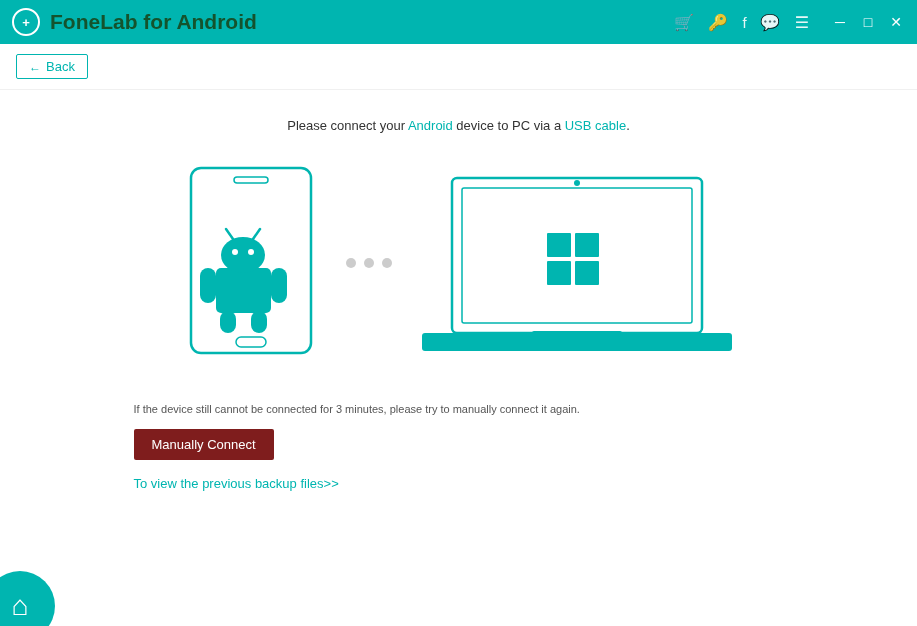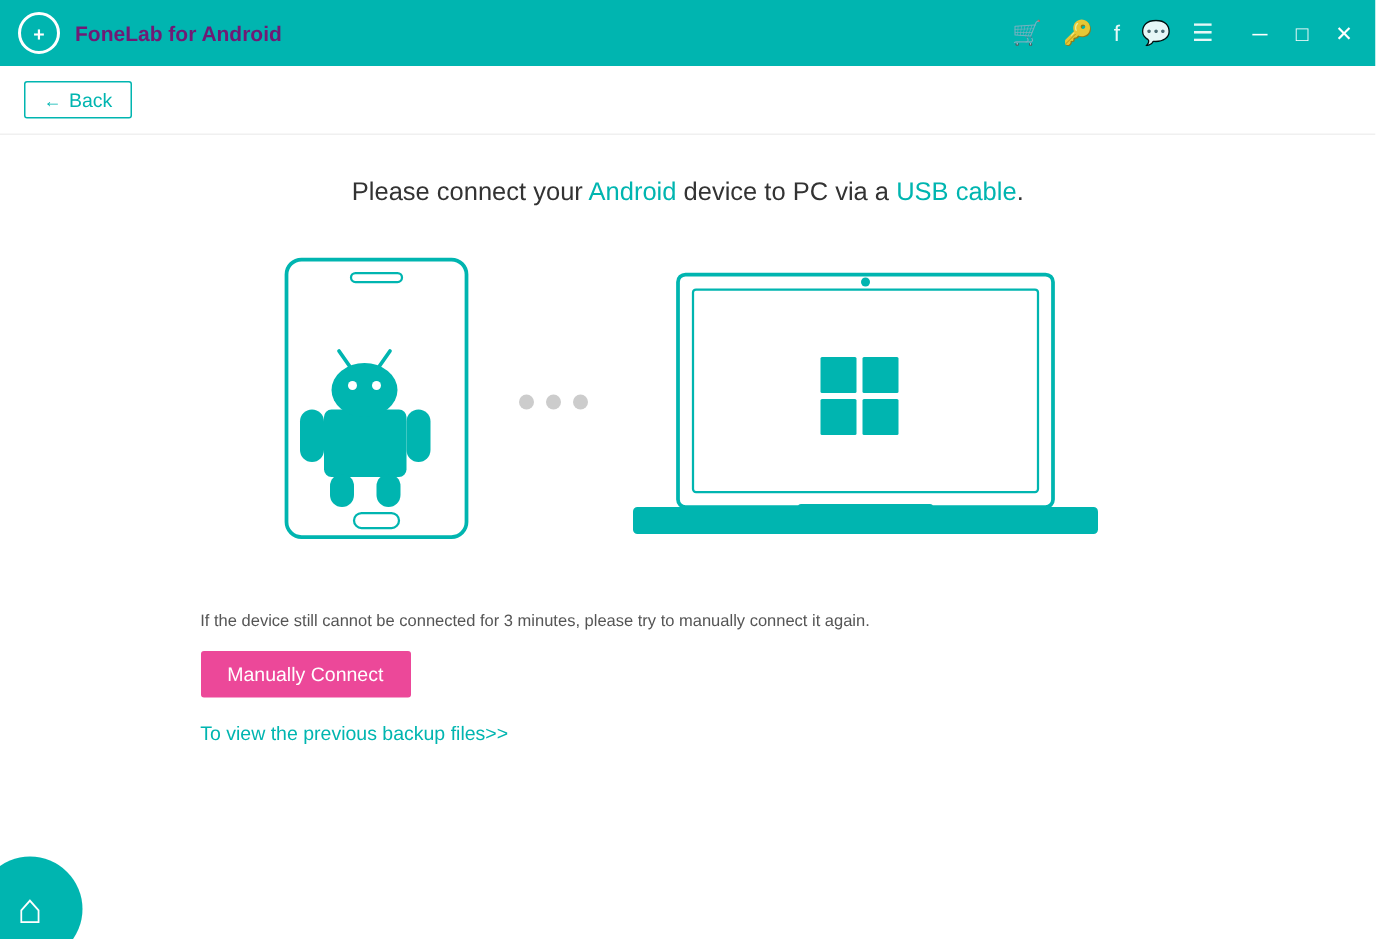--- a/index.html
+++ b/index.html
@@ -17,22 +17,22 @@
     .titlebar-left {
       display: flex;
       align-items: center;
       gap: 10px;
     }
     .titlebar-logo {
       width: 28px;
       height: 28px;
     }
     .titlebar-title {
-      color: #701a75;
-      font-size: 14px;
+      color: #14532d;
+      font-size: 21px;
       font-weight: bold;
     }
     .titlebar-right {
       display: flex;
       align-items: center;
       gap: 14px;
       color: #fff;
     }
     .titlebar-icon {
       cursor: pointer;
@@ -76,21 +76,21 @@
 
     
     .main {
       display: flex;
       flex-direction: column;
       align-items: center;
       padding-top: 28px;
     }
 
     .connect-title {
-      font-size: 17px;
+      font-size: 13px;
       color: #333;
       margin-bottom: 30px;
       text-align: right;
     }
     .connect-title span.highlight {
       color: #00b5b0;
     }
 
     
     .illustration {
@@ -124,21 +124,21 @@
     .warning-text {
       font-size: 11px;
       color: #555;
       text-align: left;
       max-width: 650px;
       margin-bottom: 14px;
       padding-left: 0;
     }
 
     .manually-btn {
-      background: #ec4899;
+      background: #7f1d1d;
       color: #fff;
       border: none;
       padding: 8px 18px;
       font-size: 13px;
       cursor: pointer;
       border-radius: 2px;
       margin-bottom: 16px;
     }
 
     .backup-link {

